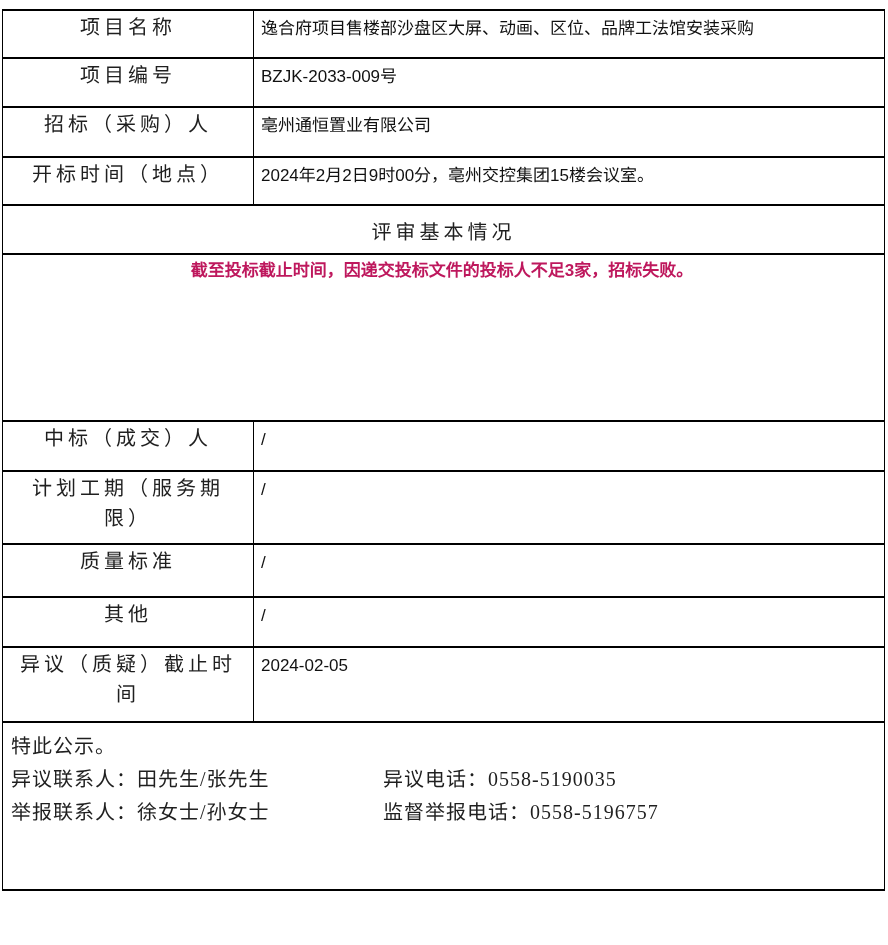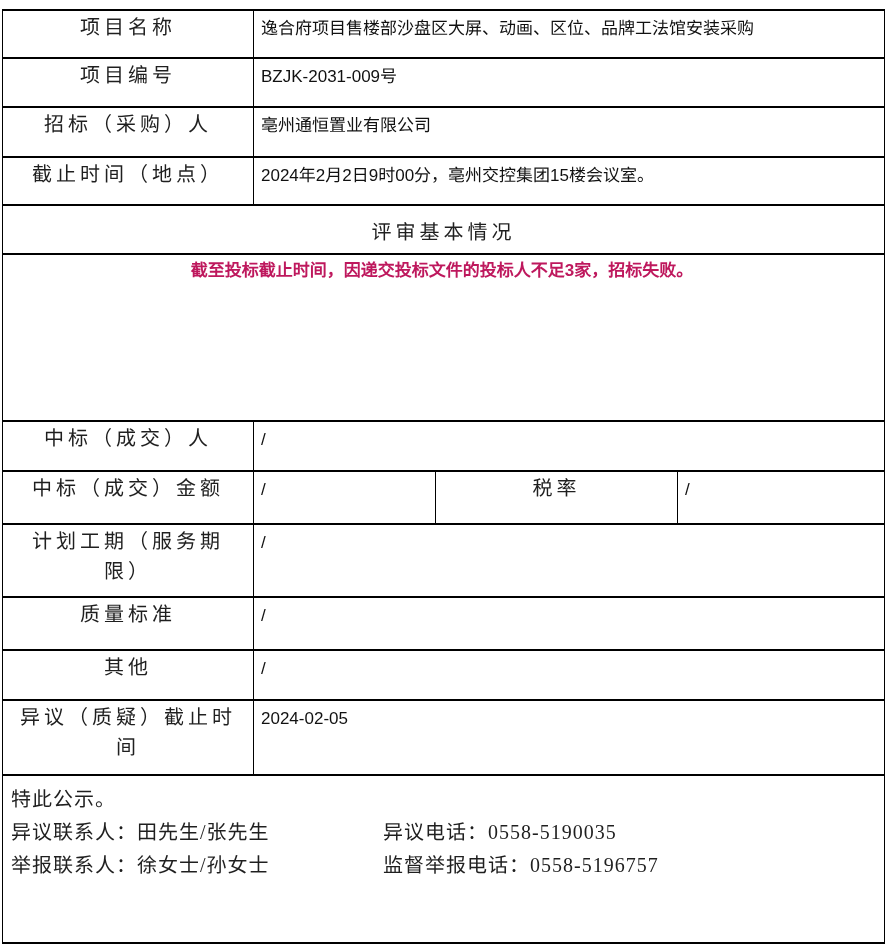--- a/index.html
+++ b/index.html
@@ -111,52 +111,46 @@
     </colgroup>
 
     <tbody>
         <tr style="height:48px">
       <td class="label">项目名称</td>
       <td class="value" colspan="3">逸合府项目售楼部沙盘区大屏、动画、区位、品牌工法馆安装采购</td>
     </tr>
 
     <tr style="height:49px">
       <td class="label">项目编号</td>
-      <td class="value" colspan="3">BZJK-2031-009号</td>
+      <td class="value" colspan="3">BZJK-2033-009号</td>
     </tr>
 
     <tr style="height:50px">
       <td class="label">招标（采购）人</td>
       <td class="value" colspan="3">亳州通恒置业有限公司</td>
     </tr>
 
     <tr style="height:48px">
-      <td class="label">截止时间（地点）</td>
+      <td class="label">开标时间（地点）</td>
       <td class="value" colspan="3">2024年2月2日9时00分，亳州交控集团15楼会议室。</td>
     </tr>
 
     <tr style="height:49px">
       <td class="review-header" colspan="4">评审基本情况</td>
     </tr>
 
     <tr style="height:167px">
       <td class="review-body" colspan="4">截至投标截止时间，因递交投标文件的投标人不足3家，招标失败。</td>
     </tr>
 
     <tr style="height:50px">
       <td class="label">中标（成交）人</td>
       <td class="value" colspan="3">/</td>
     </tr>
 
-    <tr style="height:53px">
-      <td class="label">中标（成交）金额</td>
-      <td class="value">/</td>
-      <td class="label">税率</td>
-      <td class="value">/</td>
-    </tr>
 
     <tr style="height:73px">
       <td class="label">
         <span class="wrap-narrow">计划工期（服务期限）</span>
       </td>
       <td class="value" colspan="3">/</td>
     </tr>
 
     <tr style="height:53px">
       <td class="label">质量标准</td>

